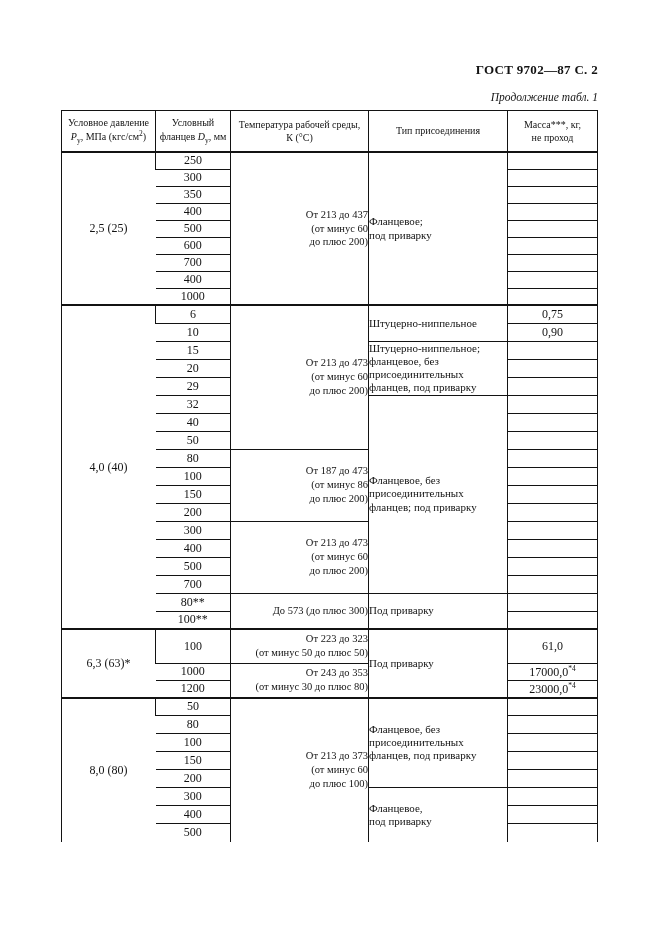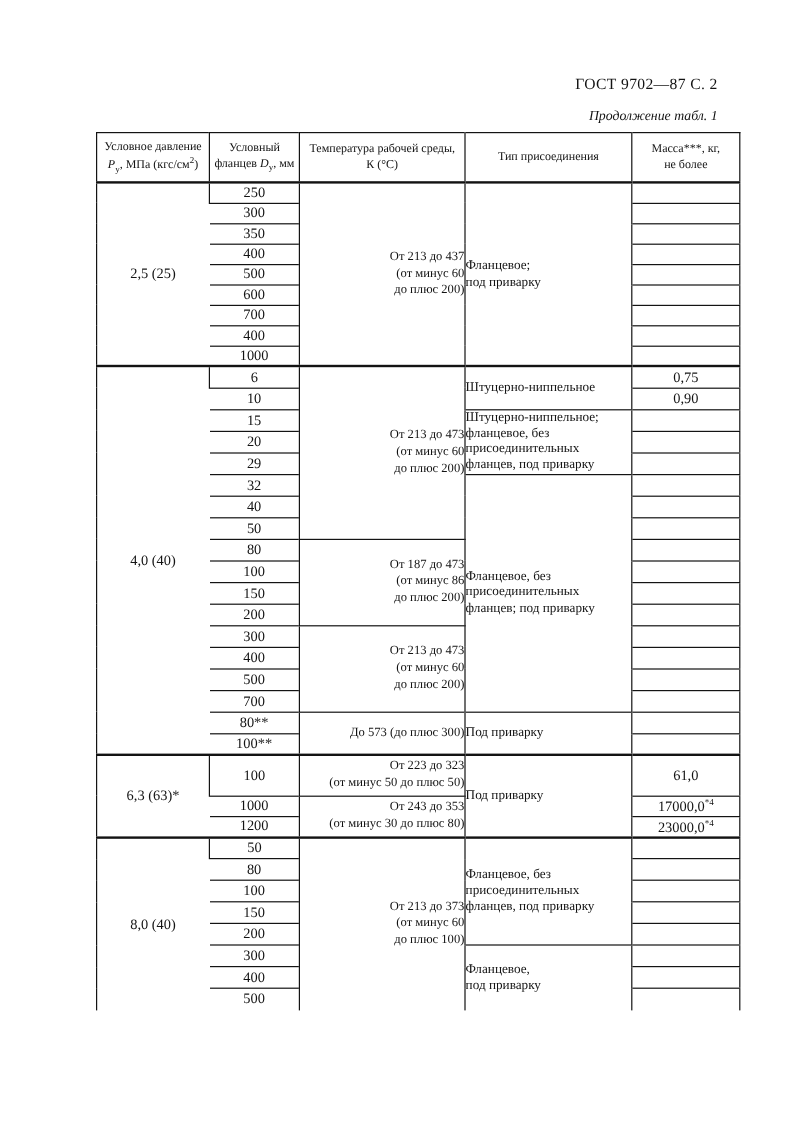--- a/index.html
+++ b/index.html
@@ -16,21 +16,21 @@
     position: relative;
     width: 661px;
     height: 936px;
     overflow: hidden;
   }
   .gost-header {
     position: absolute;
     top: 62px;
     right: 63px;
     font-size: 13px;
-    font-weight: normal;
+    font-weight: bold;
     letter-spacing: 0.3px;
     white-space: nowrap;
   }
   .continuation {
     position: absolute;
     top: 91px;
     right: 63px;
     font-size: 11.5px;
     font-weight: normal;
     font-style: italic;
@@ -41,21 +41,20 @@
     left: 61px;
     top: 110px;
   }
   table.gost {
     border-collapse: collapse;
     table-layout: fixed;
     border-top: 1.6px solid #131313;
     border-left: 1.6px solid #131313;
     border-right: 1.6px solid #131313;
     border-bottom: none;
-    margin-left: 19px;
   }
   table.gost th,
   table.gost td {
     border-left: 1px solid #131313;
     border-top: 1px solid #131313;
     padding: 0;
     vertical-align: middle;
     overflow: hidden;
   }
   table.gost th:first-child,
@@ -132,21 +131,21 @@
           </th>
           <th>
             <span class="hdr-text">Температура рабочей среды,
 К (°С)</span>
           </th>
           <th>
             <span class="hdr-text">Тип присоединения</span>
           </th>
           <th>
             <span class="hdr-text">Масса***, кг,
-не более</span>
+не проход</span>
           </th>
         </tr>
       </thead>
       <tbody id="table-body">
           <tr class="sec" style="height: 17px;">
             <td class="cell-p" rowspan="9"><span class="cell-text">2,5 (25)</span></td>
             <td class="cell-d"><span class="cell-text">250</span></td>
             <td class="cell-t" rowspan="9"><span class="cell-text">От 213 до 437
 (от минус 60
 до плюс 200)</span></td>
@@ -290,21 +289,21 @@
             <td class="cell-d"><span class="cell-text">1000</span></td>
             <td class="cell-t" rowspan="2"><span class="cell-text">От 243 до 353
 (от минус 30 до плюс 80)</span></td>
             <td class="cell-m"><span class="cell-text">17000,0</span><sup>*4</sup></td>
           </tr>
           <tr style="height: 17px;">
             <td class="cell-d"><span class="cell-text">1200</span></td>
             <td class="cell-m"><span class="cell-text">23000,0</span><sup>*4</sup></td>
           </tr>
           <tr class="sec" style="height: 18px;">
-            <td class="cell-p" rowspan="8"><span class="cell-text">8,0 (40)</span></td>
+            <td class="cell-p" rowspan="8"><span class="cell-text">8,0 (80)</span></td>
             <td class="cell-d"><span class="cell-text">50</span></td>
             <td class="cell-t" rowspan="8"><span class="cell-text">От 213 до 373
 (от минус 60
 до плюс 100)</span></td>
             <td class="cell-c" rowspan="5"><span class="cell-text">Фланцевое, без
 присоединительных
 фланцев, под приварку</span></td>
             <td class="cell-m"><span class="cell-text"></span></td>
           </tr>
           <tr style="height: 18px;">

